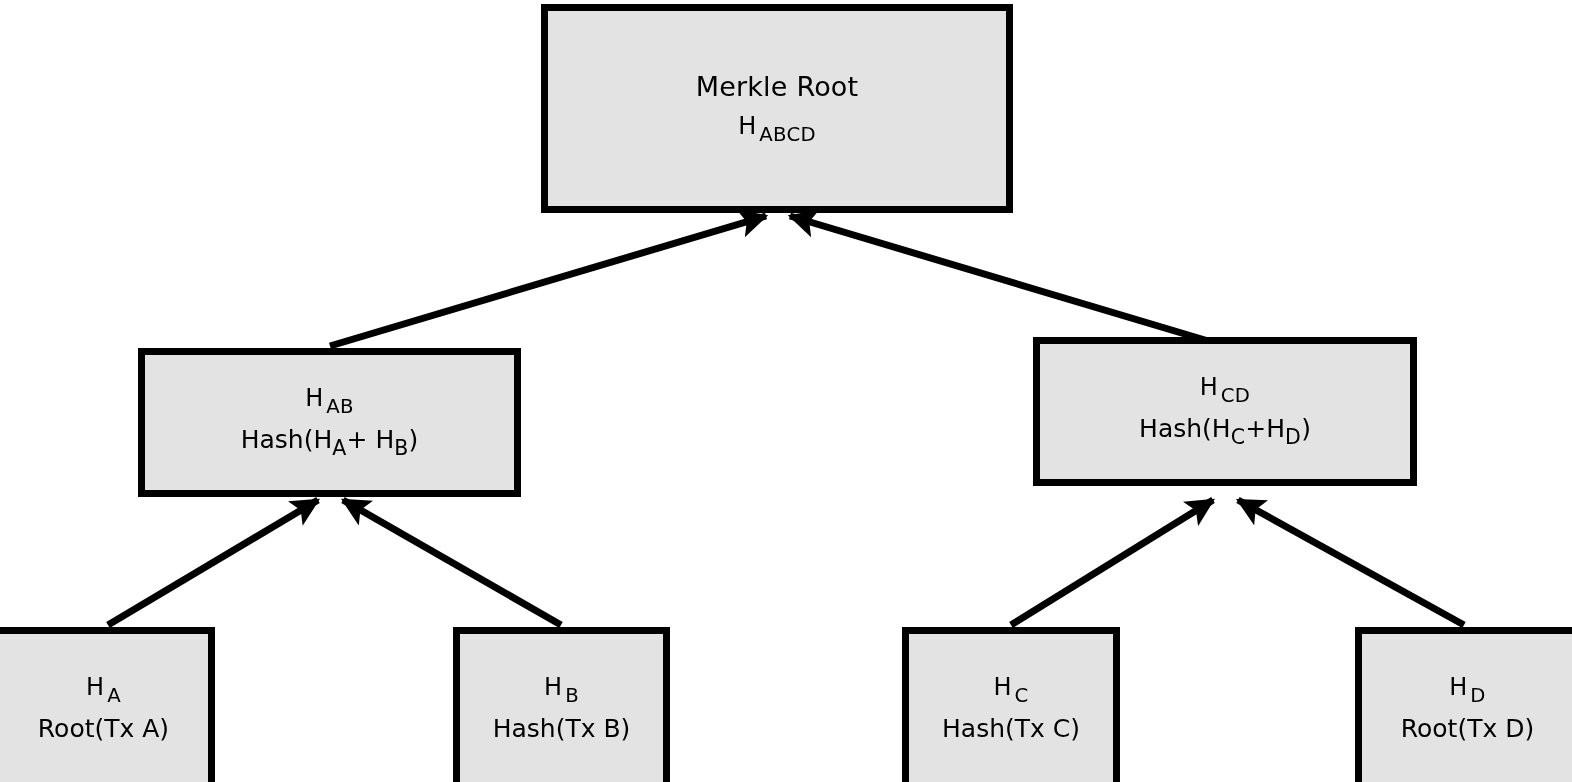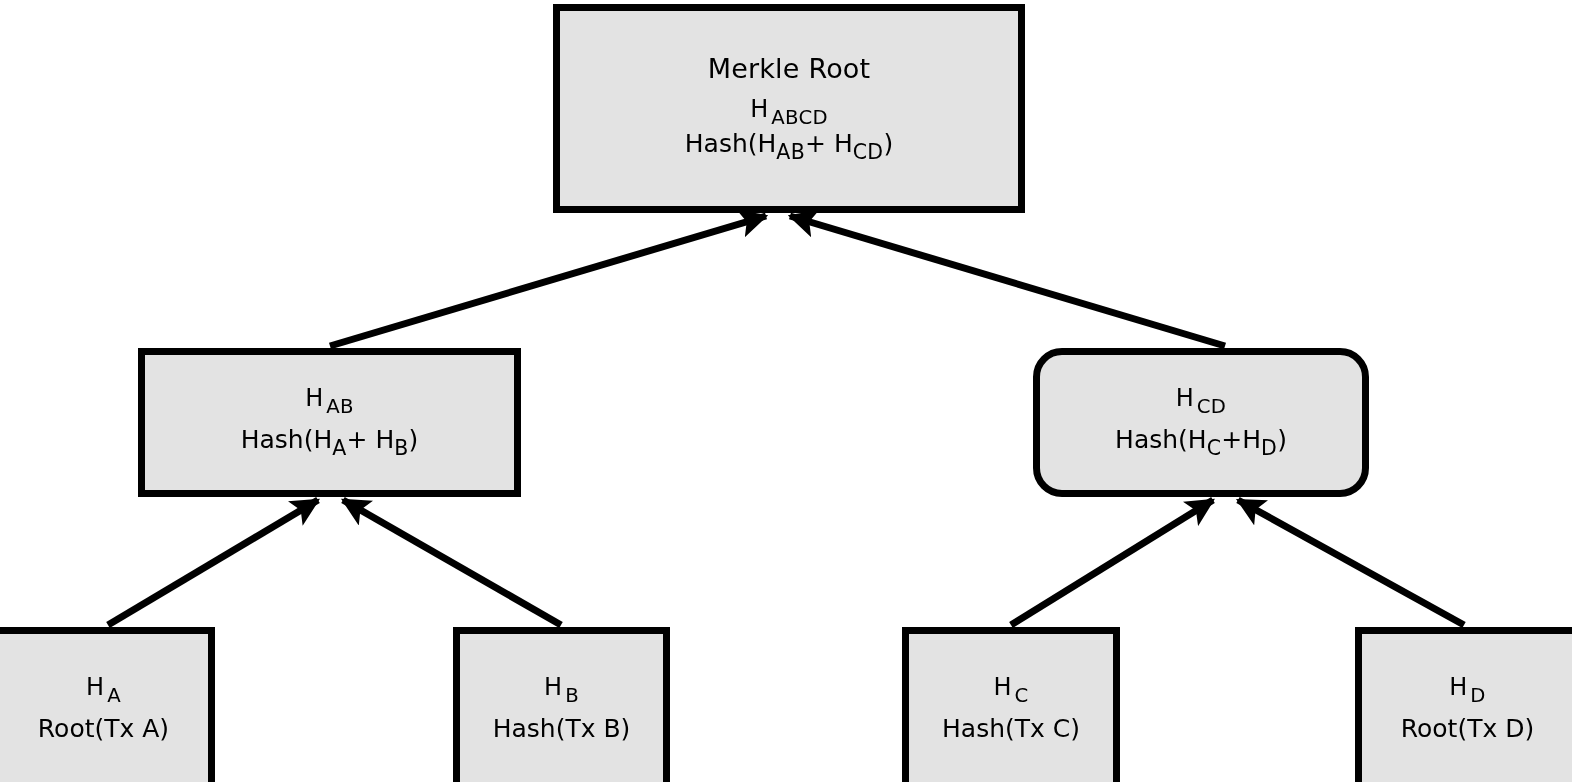--- a/index.html
+++ b/index.html
@@ -60,23 +60,23 @@
     letter-spacing: 0.3px;
   }
   .gap {
     display: inline-block;
     width: 3px;
   }
   .row-space-root { height: 10px; }
   .row-space { height: 7px; }
 
   
-  #node-root   { left: 541px;  top: 4px;   width: 472px; height: 209px; margin-left: 12px; }
+  #node-root   { left: 541px;  top: 4px;   width: 472px; height: 209px; }
   #node-hab    { left: 138px;  top: 348px; width: 383px; height: 149px; }
-  #node-hcd    { left: 1033px; top: 348px; width: 336px; height: 149px; border-radius: 29px; }
+  #node-hcd    { left: 1033px; top: 337px; width: 384px; height: 149px; }
   #node-ha     { left: -8px;   top: 627px; width: 223px; height: 163px; }
   #node-hb     { left: 453px;  top: 627px; width: 217px; height: 163px; }
   #node-hc     { left: 902px;  top: 627px; width: 218px; height: 163px; }
   #node-hd     { left: 1355px; top: 627px; width: 225px; height: 163px; }
 </style>
 </head>
 <body>
 
 <div id="canvas">
 
@@ -97,21 +97,20 @@
 
     <line x1="1011" y1="625" x2="1213" y2="500" stroke="#000000" stroke-width="7" marker-end="url(#arrowhead)"></line>
 
     <line x1="1464" y1="625" x2="1238" y2="500" stroke="#000000" stroke-width="7" marker-end="url(#arrowhead)"></line>
   </svg>
 
   <div class="node" id="node-root">
     <div class="node-title">Merkle Root</div>
     <div class="row-space-root"></div>
     <div class="node-hash"><span>H</span><span class="gap"></span><span class="sub">ABCD</span></div>
-    <div class="node-formula"><span>Hash(H</span><span class="sub">AB</span><span>+</span><span> H</span><span class="sub">CD</span><span>)</span></div>
   </div>
 
   <div class="node" id="node-hab">
     <div class="node-hash"><span>H</span><span class="gap"></span><span class="sub">AB</span></div>
     <div class="row-space"></div>
     <div class="node-formula"><span>Hash(H</span><span class="sub">A</span><span>+</span><span> H</span><span class="sub">B</span><span>)</span></div>
   </div>
 
   <div class="node" id="node-hcd">
     <div class="node-hash"><span>H</span><span class="gap"></span><span class="sub">CD</span></div>

